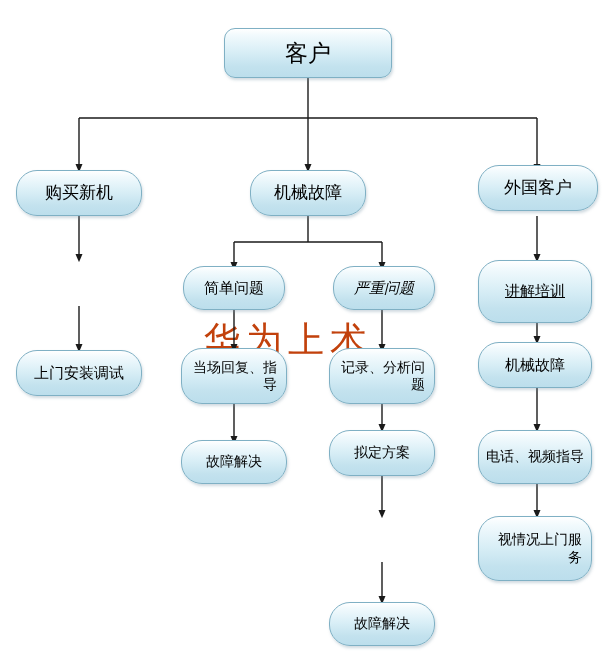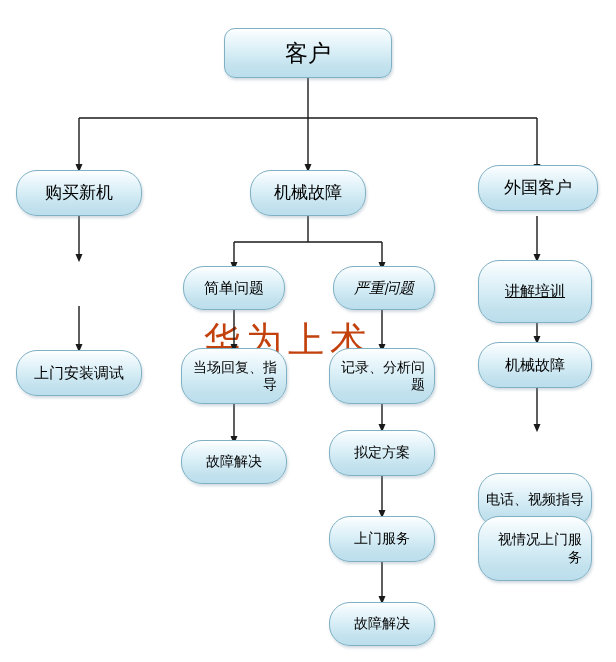--- a/index.html
+++ b/index.html
@@ -174,37 +174,34 @@
   </div>
 
   <div class="node small ctr" style="left:329px; top:430px; width:106px; height:46px;">
     <span class="label">拟定方案</span>
   </div>
 
   <div class="node small lft" style="left:329px; top:348px; width:106px; height:56px;">
     <span class="label">记录、分析问题</span>
   </div>
 
-  <div class="node small ctr" style="left:329px; top:516px; width:106px; height:46px;">
-    <span class="label">上门服务</span>
-  </div>
 
   <div class="node small ctr" style="left:329px; top:602px; width:106px; height:44px;">
     <span class="label">故障解决</span>
   </div>
 
   <div class="node lvl2 ctr" style="left:478px; top:260px; width:114px; height:63px;text-decoration:underline;">
     <span class="label">讲解培训</span>
   </div>
 
   <div class="node lvl2 ctr" style="left:478px; top:342px; width:114px; height:46px;">
     <span class="label">机械故障</span>
   </div>
 
-  <div class="node small ctr" style="left:478px; top:430px; width:114px; height:54px;margin-top:43px;">
+  <div class="node small ctr" style="left:478px; top:430px; width:114px; height:54px;">
     <span class="label">电话、视频指导</span>
   </div>
 
   <div class="node small lft" style="left:478px; top:516px; width:114px; height:65px;">
     <span class="label">视情况上门服务</span>
   </div>
 
 </div>
 
 </body></html>

